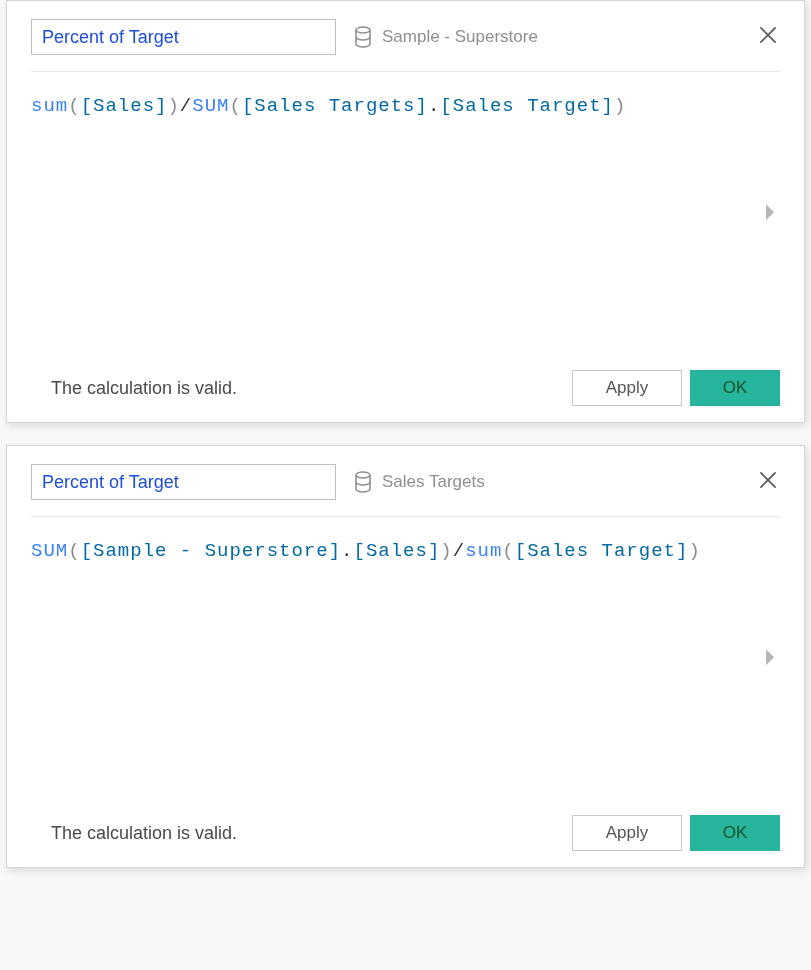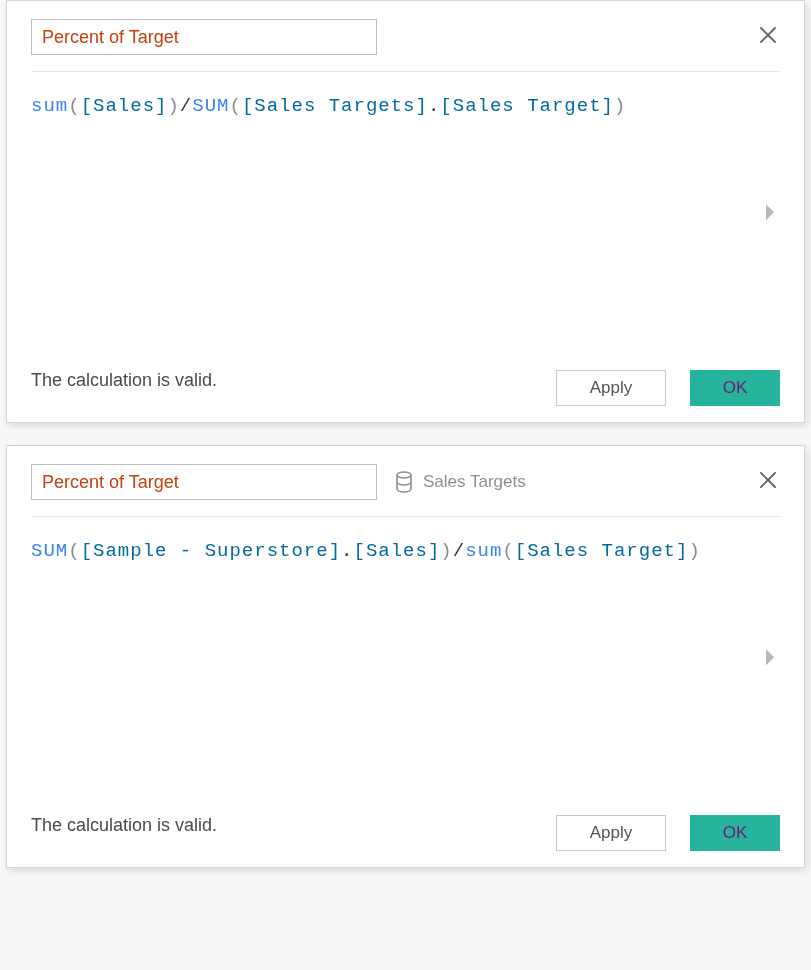--- a/index.html
+++ b/index.html
@@ -23,26 +23,26 @@
     padding: 18px 24px 16px 24px;
   }
   .header-row {
     display: flex;
     align-items: center;
     gap: 18px;
     padding-bottom: 16px;
     border-bottom: 1px solid #e6e6e6;
   }
   .name-input {
-    width: 346px;
+    width: 305px;
     height: 36px;
     padding: 4px 10px;
     font-size: 18px;
     font-family: inherit;
-    color: #c2410c;
+    color: #1d4ed8;
     border: 1px solid #bfbfbf;
     outline: none;
   }
   .datasource {
     display: flex;
     align-items: center;
     gap: 10px;
     color: #8f8f8f;
     font-size: 17px;
   }
@@ -92,57 +92,68 @@
     right: 2px;
     top: 50%;
     transform: translateY(-50%);
     color: #b7b7b7;
     cursor: pointer;
     padding: 6px 2px;
   }
 
   .footer-row {
     display: flex;
-    align-items: flex-start;
+    align-items: center;
     justify-content: space-between;
     padding-top: 8px;
+    margin-left: 20px;
   }
   .status {
     font-size: 18px;
     color: #4a4a4a;
   }
   .btn-group {
     display: flex;
-    gap: 24px;
+    gap: 8px;
   }
   .btn {
     min-width: 110px;
     height: 36px;
     font-size: 17px;
     font-family: inherit;
     cursor: pointer;
     border: 1px solid #c7c7c7;
     background: #ffffff;
     color: #555555;
   }
   .btn.primary {
     background: #27b49c;
     border-color: #27b49c;
-    color: #701a75;
+    color: #14532d;
     min-width: 90px;
     padding: 0 28px;
   }
 </style>
 </head>
 <body>
 
 <div class="wrap" id="root">
     <div class="dialog">
       <div class="header-row">
         <input class="name-input caret-shown" value="Percent of Target" style="">
+        <div class="datasource">
+          <span class="ds-icon">
+            <svg width="18" height="22" viewBox="0 0 18 22" fill="none" stroke="#8f8f8f" stroke-width="1.6">    
+              <ellipse cx="9" cy="4" rx="7" ry="3"></ellipse>    
+              <path d="M2 4 V18 a7 3 0 0 0 14 0 V4"></path>    
+              <path d="M2 11 a7 3 0 0 0 14 0"></path>  
+            </svg>
+          </span>
+          <span>Sample - Superstore</span>
+        </div>
       </div>
       <div class="close-btn">
         <span>
           <svg width="20" height="20" viewBox="0 0 20 20" stroke="#636363" stroke-width="1.8" stroke-linecap="round">    
             <line x1="3" y1="3" x2="17" y2="17"></line>    
             <line x1="17" y1="3" x2="3" y2="17"></line>  
           </svg>
         </span>
       </div>
       <div class="formula-area" style="min-height: 290px;"><span class="tok-func">sum</span><span class="tok-par">(</span><span class="tok-field">[Sales]</span><span class="tok-par">)</span><span class="tok-op">/</span><span class="tok-func">SUM</span><span class="tok-par">(</span><span class="tok-field">[Sales Targets]</span><span class="tok-op">.</span><span class="tok-field">[Sales Target]</span><span class="tok-par">)</span><div class="side-caret"><span><svg width="12" height="20" viewBox="0 0 12 20" fill="#b7b7b7">    

